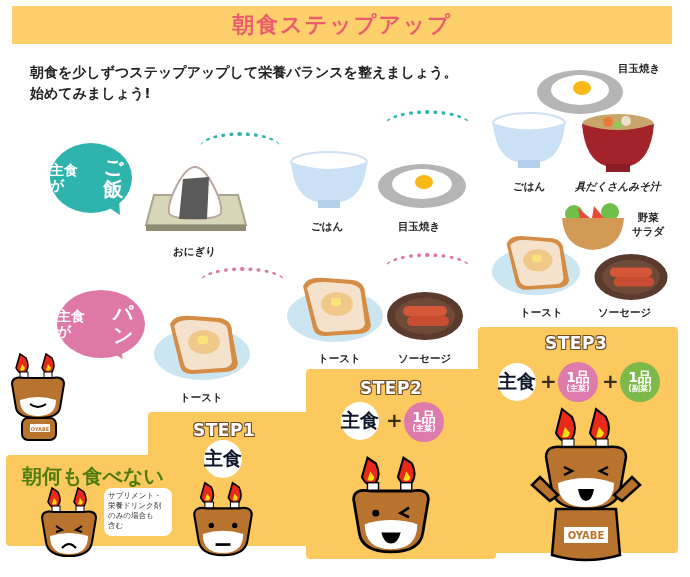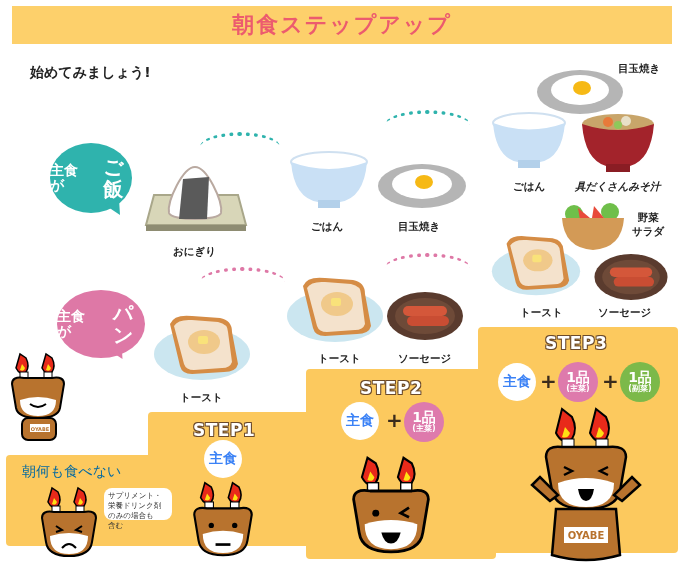--- a/index.html
+++ b/index.html
@@ -12,37 +12,38 @@
   .intro { left: 30px; top: 62px; font-size: 14px; font-weight: bold; line-height: 21px; color: #222; }
   .label { font-size: 10.5px; font-weight: bold; color: #222; white-space: nowrap; }
   .bubble { border-radius: 50%; color: #fff; font-weight: bold; display: flex; 
             align-items: center; justify-content: center; line-height: 1.1; }
   .bubble .l1 { font-size: 14px; }
   .bubble .l2 { font-size: 20px; margin-left: 23px; }
   .step-bg { background: #fcc95e; border-radius: 4px; }
   .step-title { font-size: 17px; font-weight: bold; color: #fff; letter-spacing: 0.5px;
                 text-shadow: -1px -1px 0 #6b4a2b, 1px -1px 0 #6b4a2b, -1px 1px 0 #6b4a2b, 1px 1px 0 #6b4a2b; }
   .circle { border-radius: 50%; display: flex; flex-direction: column; align-items: center; justify-content: center; font-weight: bold; }
-  .circle.white { background: #fff; color: #3b82f6; font-size: 14px; }
+  .circle.white { background: #fff; color: #0f172a; font-size: 19px; }
   .circle.pink { background: #de7aac; color: #fff; }
   .circle.green { background: #7cb94a; color: #fff; }
   .circle .big { font-size: 14px; line-height: 14px; }
   .circle .small { font-size: 8px; line-height: 10px; }
   .plus { font-size: 20px; font-weight: bold; color: #3a2b1b; }
   .dotted-arc { border-top: 4px dotted; border-radius: 50% 50% 0 0; }
   .mascot { position: absolute; }
 </style>
 </head>
 <body>
 
 <div class="abs title-bar">
   <span>朝食ステップアップ</span>
 </div>
 
 <div class="abs intro">
+  <div>朝食を少しずつステップアップして栄養バランスを整えましょう。</div>
   <div>始めてみましょう!</div>
 </div>
 
 <div class="abs step-bg" style="left:6px; top:455px; width:160px; height:91px;"></div>
 <div class="abs step-bg" style="left:148px; top:412px; width:175px; height:134px;"></div>
 <div class="abs step-bg" style="left:306px; top:369px; width:190px; height:190px;"></div>
 <div class="abs step-bg" style="left:478px; top:327px; width:200px; height:226px;"></div>
 
 <div class="abs" style="left:0; top:546px; width:306px; height:40px; background:#fff;"></div>
 
@@ -182,22 +183,22 @@
 <div class="abs" style="left:592px; top:252px; width:78px; height:50px;">
   <svg width="78" height="50" viewBox="0 0 80 52">
     <ellipse cx="40" cy="26" rx="38" ry="24" fill="#5a3b2e"></ellipse>
     <ellipse cx="40" cy="26" rx="30" ry="18" fill="#6e4a38"></ellipse>
     <rect x="18" y="16" width="44" height="10" rx="5" fill="#d4573a"></rect>
     <rect x="22" y="26" width="42" height="10" rx="5" fill="#c94d33"></rect>
   </svg>
 </div>
 <div class="abs label" style="left:598px; top:306px;">ソーセージ</div>
 
-<div class="abs" style="left:22px; top:463px; font-size:14px; font-weight:normal; color:#0369a1;">朝何も食べない</div>
-<div class="abs" style="left:104px; top:488px; width:68px; height:32px; background:#fff; border-radius:8px; padding:3px 4px; font-size:7.5px; line-height:10px; color:#333;">
+<div class="abs" style="left:22px; top:463px; font-size:20px; font-weight:bold; color:#4d7c0f;">朝何も食べない</div>
+<div class="abs" style="left:104px; top:488px; width:68px; height:48px; background:#fff; border-radius:8px; padding:3px 4px; font-size:7.5px; line-height:10px; color:#333;">
   <div>サプリメント・</div>
   <div>栄養ドリンク剤</div>
   <div>のみの場合も</div>
   <div>含む</div>
 </div>
 
 <div class="abs step-title" style="left:193px; top:420px;">STEP1</div>
 <div class="abs circle white" style="left:204px; top:440px; width:38px; height:38px;">
   <span>主食</span>
 </div>

